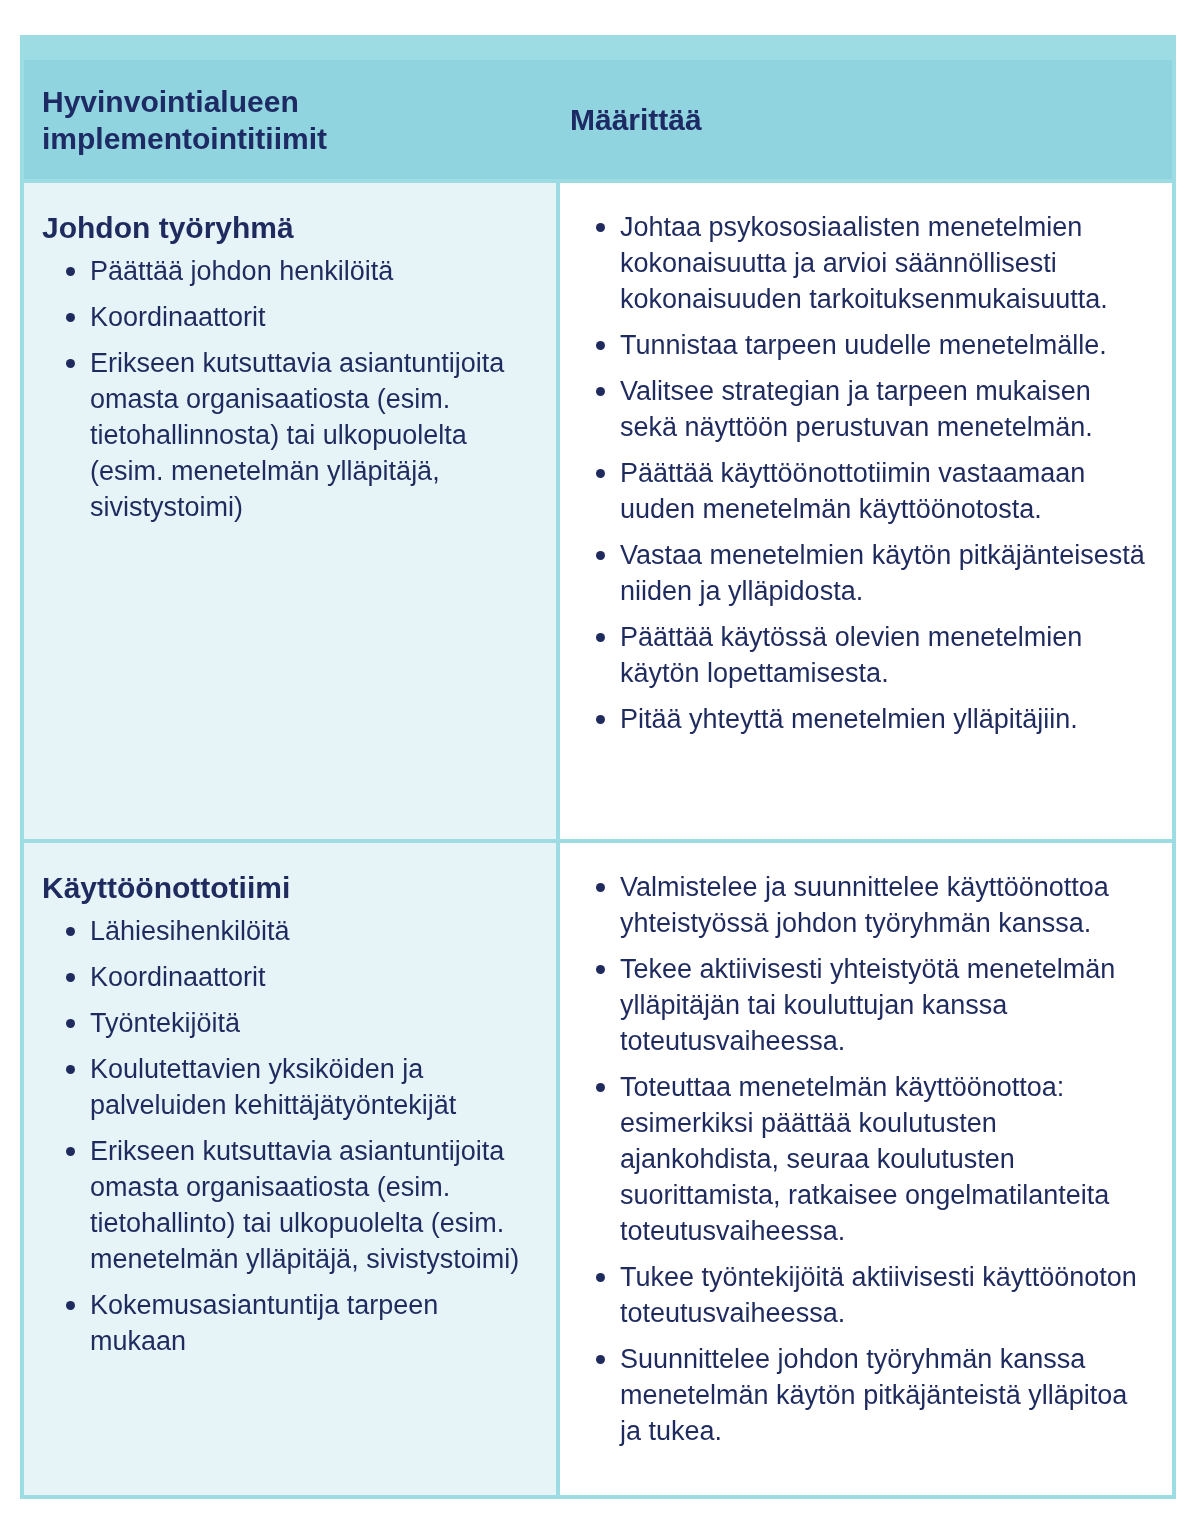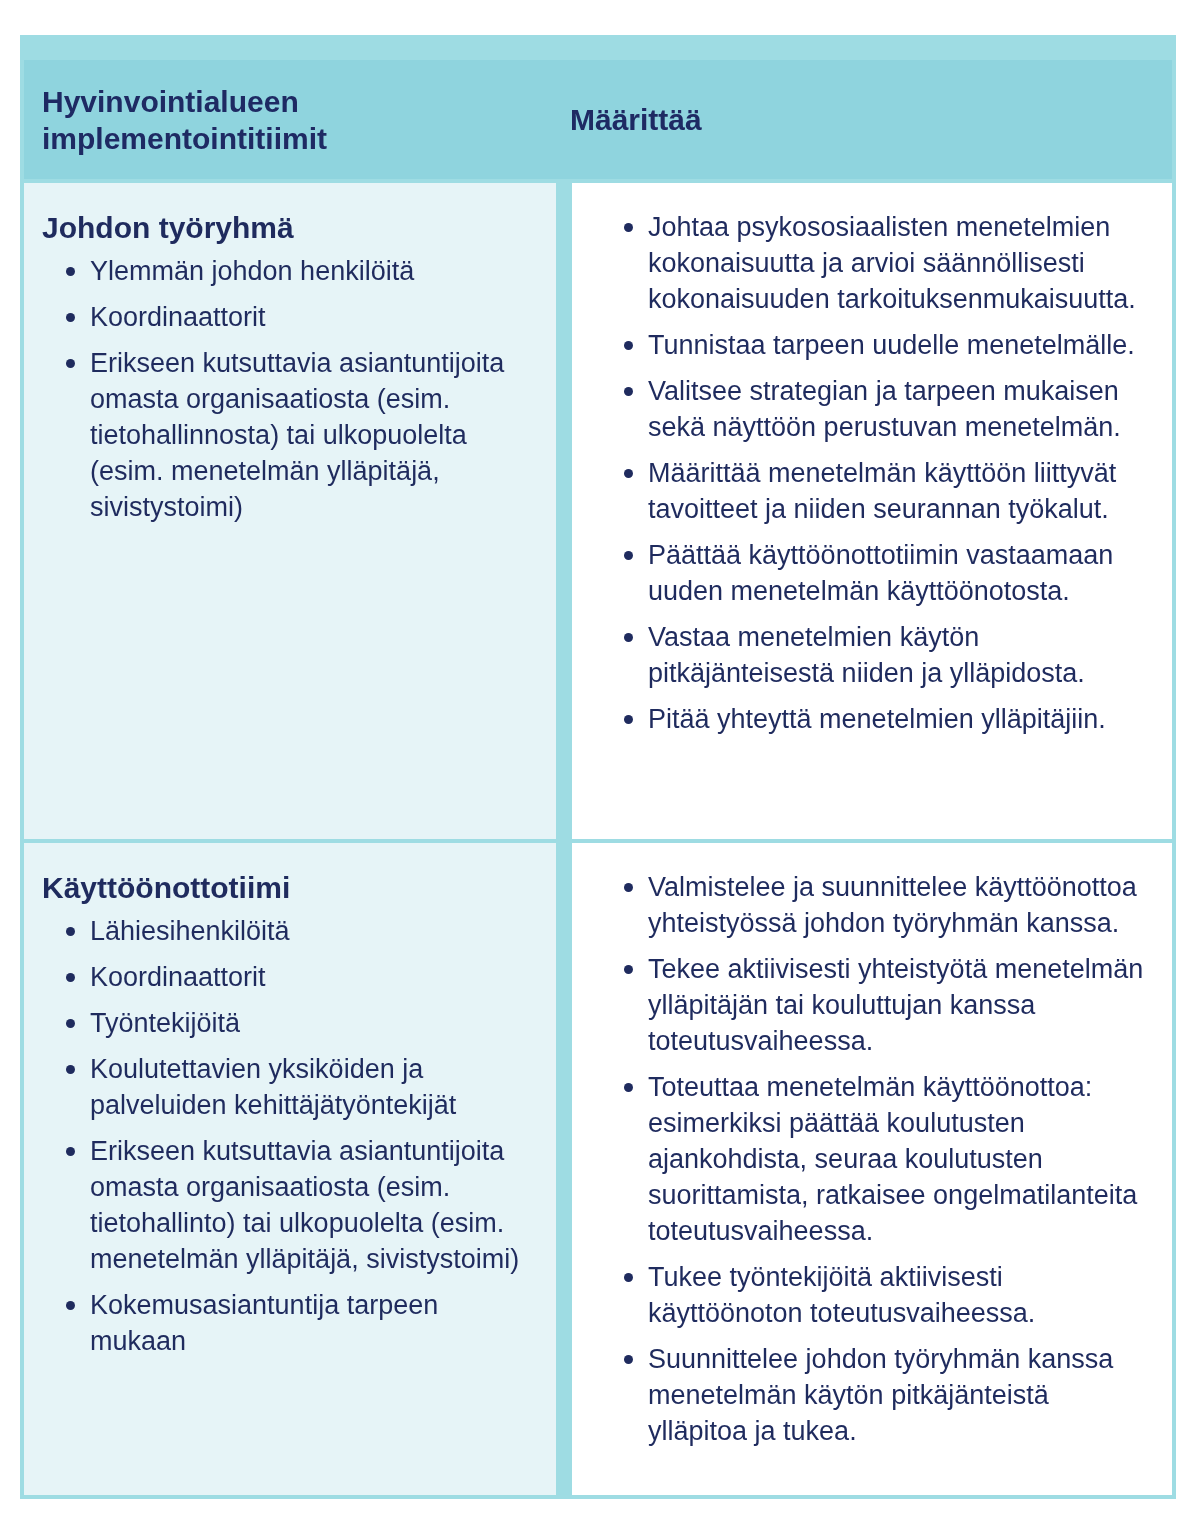--- a/index.html
+++ b/index.html
@@ -50,21 +50,21 @@
     background:var(--border);
   }
   .trow.r1{min-height:656px;}
   .trow.r2{min-height:652px;}
   .cell{
     padding:24px 24px 24px 18px;
     font-size:27px;
     line-height:36px;
   }
   .cell-left{background:var(--left-bg);}
-  .cell-right{background:var(--right-bg);padding-left:30px;margin-left:12px;}
+  .cell-right{background:var(--right-bg);padding-left:14px;}
   .team-title{
     font-size:30px;
     line-height:42px;
     font-weight:700;
     margin:0;
   }
   ul{
     margin:4px 0 0 0;
     padding:0 0 0 22px;
     list-style:none;
@@ -90,33 +90,33 @@
 <div class="tbl">
   <div class="thead">
     <div class="th th-left">Hyvinvointialueen implementointitiimit</div>
     <div class="th th-right">Määrittää</div>
   </div>
   <div style="display: flex; flex-direction: column; gap: 4px;">
   <div class="trow r1">
     <div class="cell cell-left">
       <h3 class="team-title">Johdon työryhmä</h3>
       <ul>
-            <li>Ylemmän johdon henkilöitä</li>
+            <li>Päättää johdon henkilöitä</li>
             <li>Koordinaattorit</li>
             <li>Erikseen kutsuttavia asiantuntijoita omasta organisaatiosta (esim. tietohallinnosta) tai ulkopuolelta (esim. menetelmän ylläpitäjä, sivistystoimi)</li>
           </ul>
     </div>
     <div class="cell cell-right">
       <ul>
             <li>Johtaa psykososiaalisten menetelmien kokonaisuutta ja arvioi säännöllisesti kokonaisuuden tarkoituksenmukaisuutta.</li>
             <li>Tunnistaa tarpeen uudelle menetelmälle.</li>
             <li>Valitsee strategian ja tarpeen mukaisen sekä näyttöön perustuvan menetelmän.</li>
-            <li>Määrittää menetelmän käyttöön liittyvät tavoitteet ja niiden seurannan työkalut.</li>
             <li>Päättää käyttöönottotiimin vastaamaan uuden menetelmän käyttöönotosta.</li>
             <li>Vastaa menetelmien käytön pitkäjänteisestä niiden ja ylläpidosta.</li>
+            <li>Päättää käytössä olevien menetelmien käytön lopettamisesta.</li>
             <li>Pitää yhteyttä menetelmien ylläpitäjiin.</li>
           </ul>
     </div>
   </div>
 
   <div class="trow r2">
     <div class="cell cell-left">
       <h3 class="team-title">Käyttöönottotiimi</h3>
       <ul>
             <li>Lähiesihenkilöitä</li>

